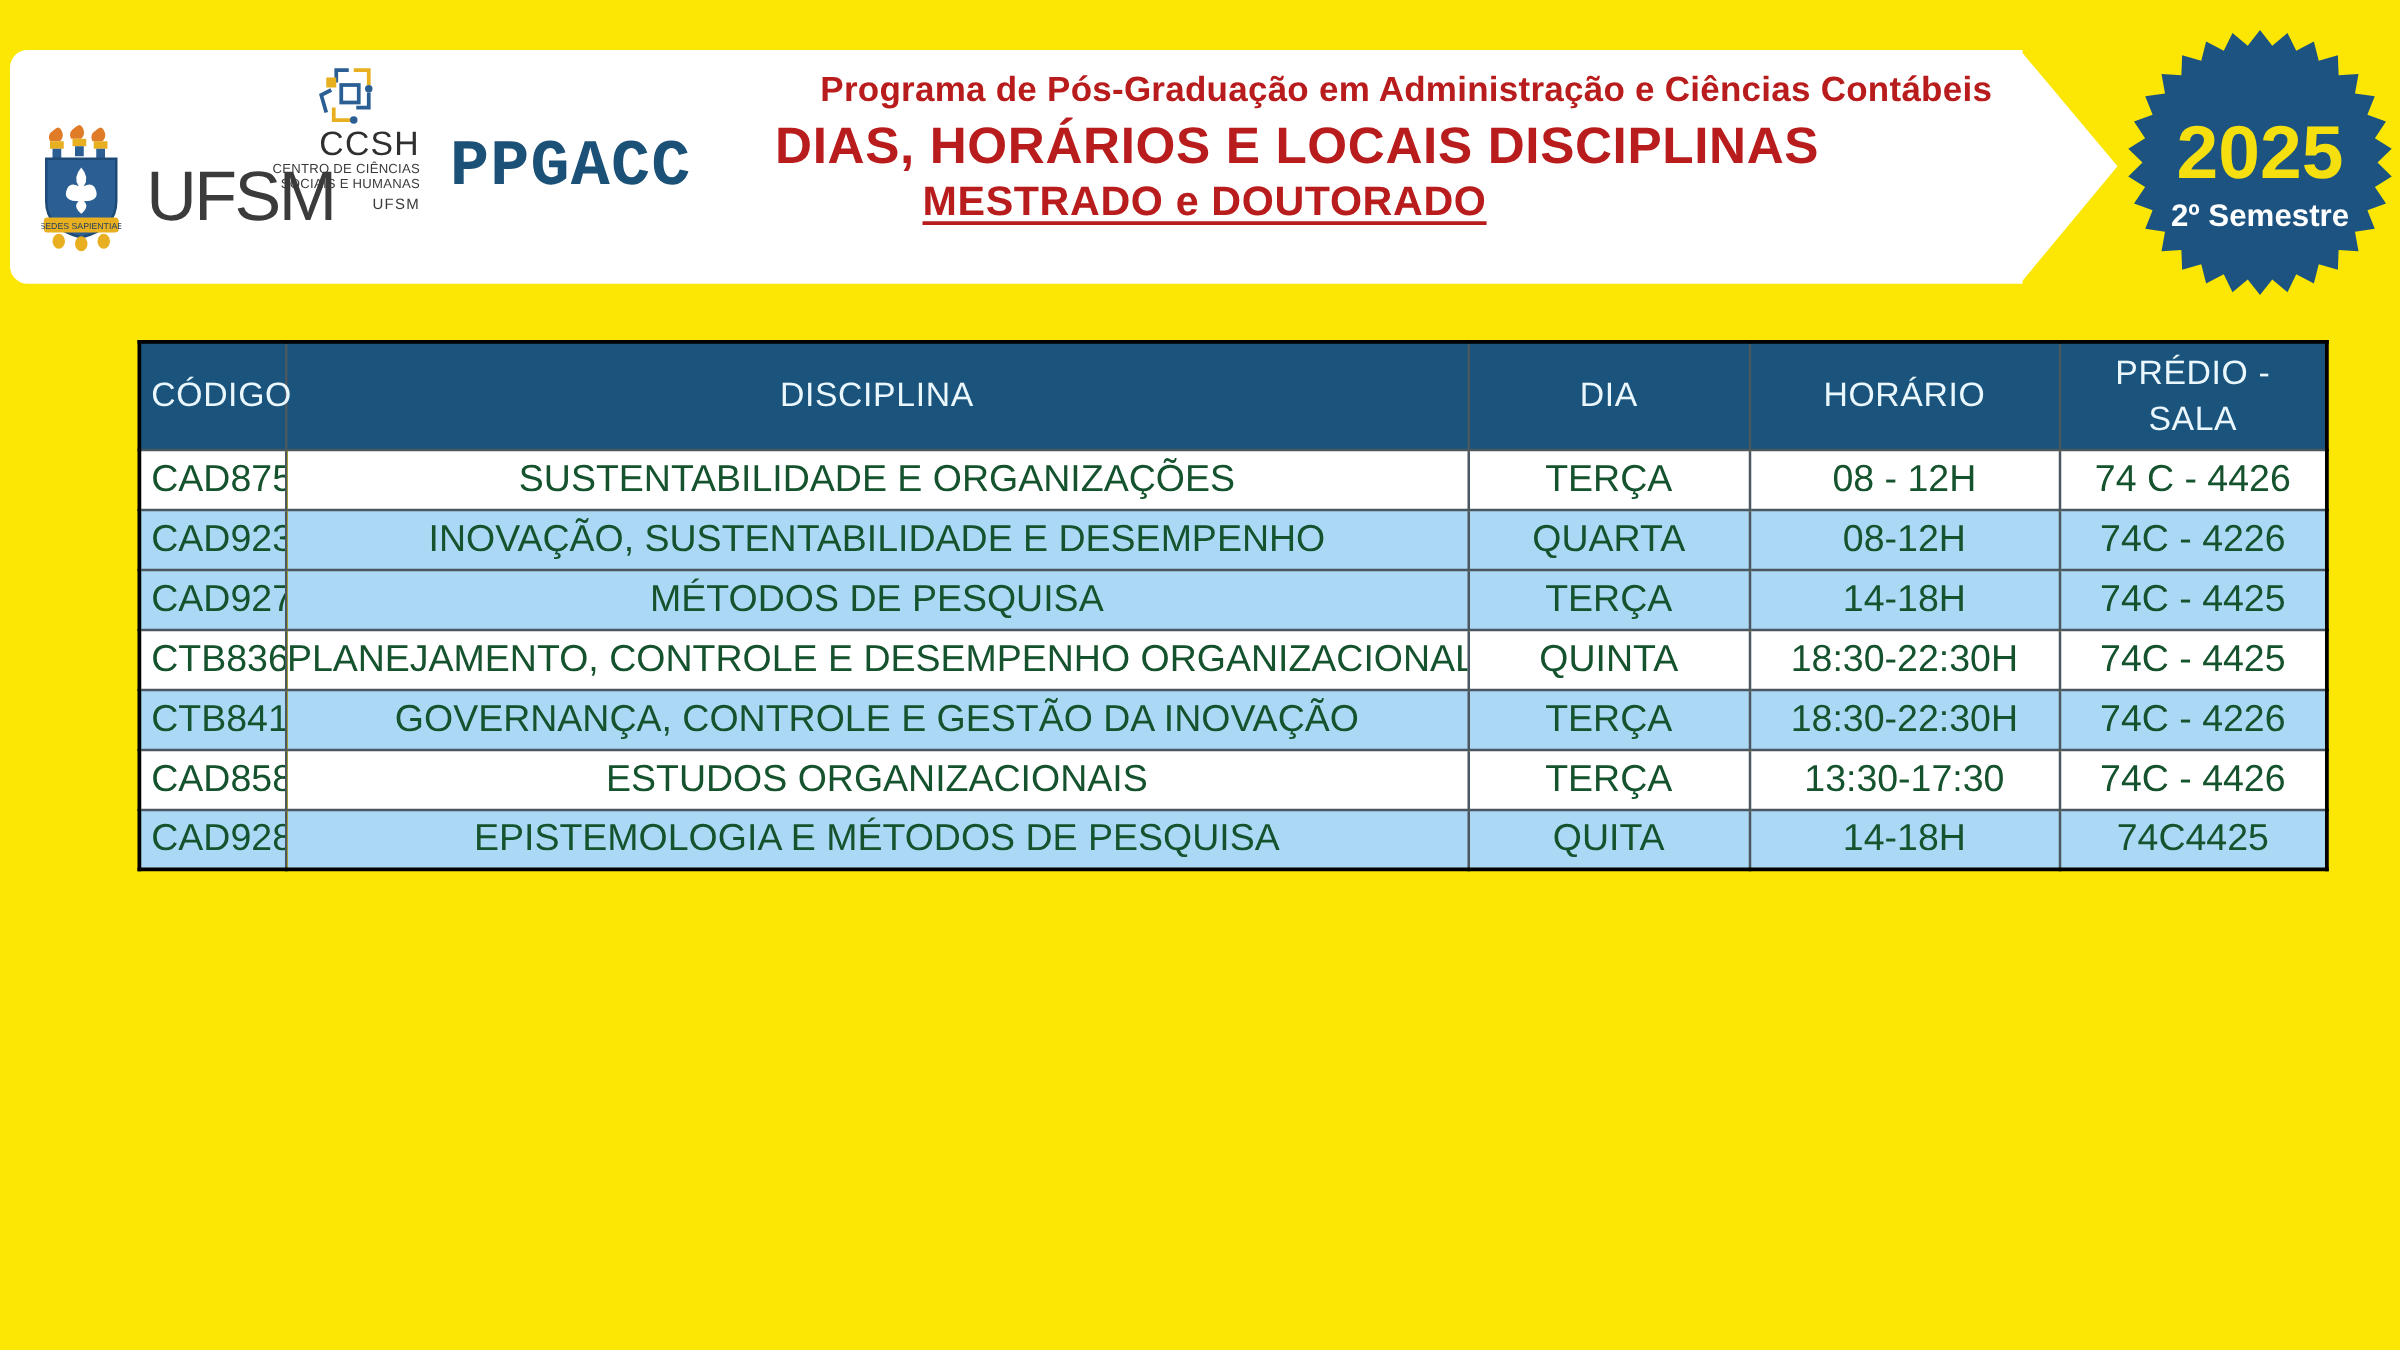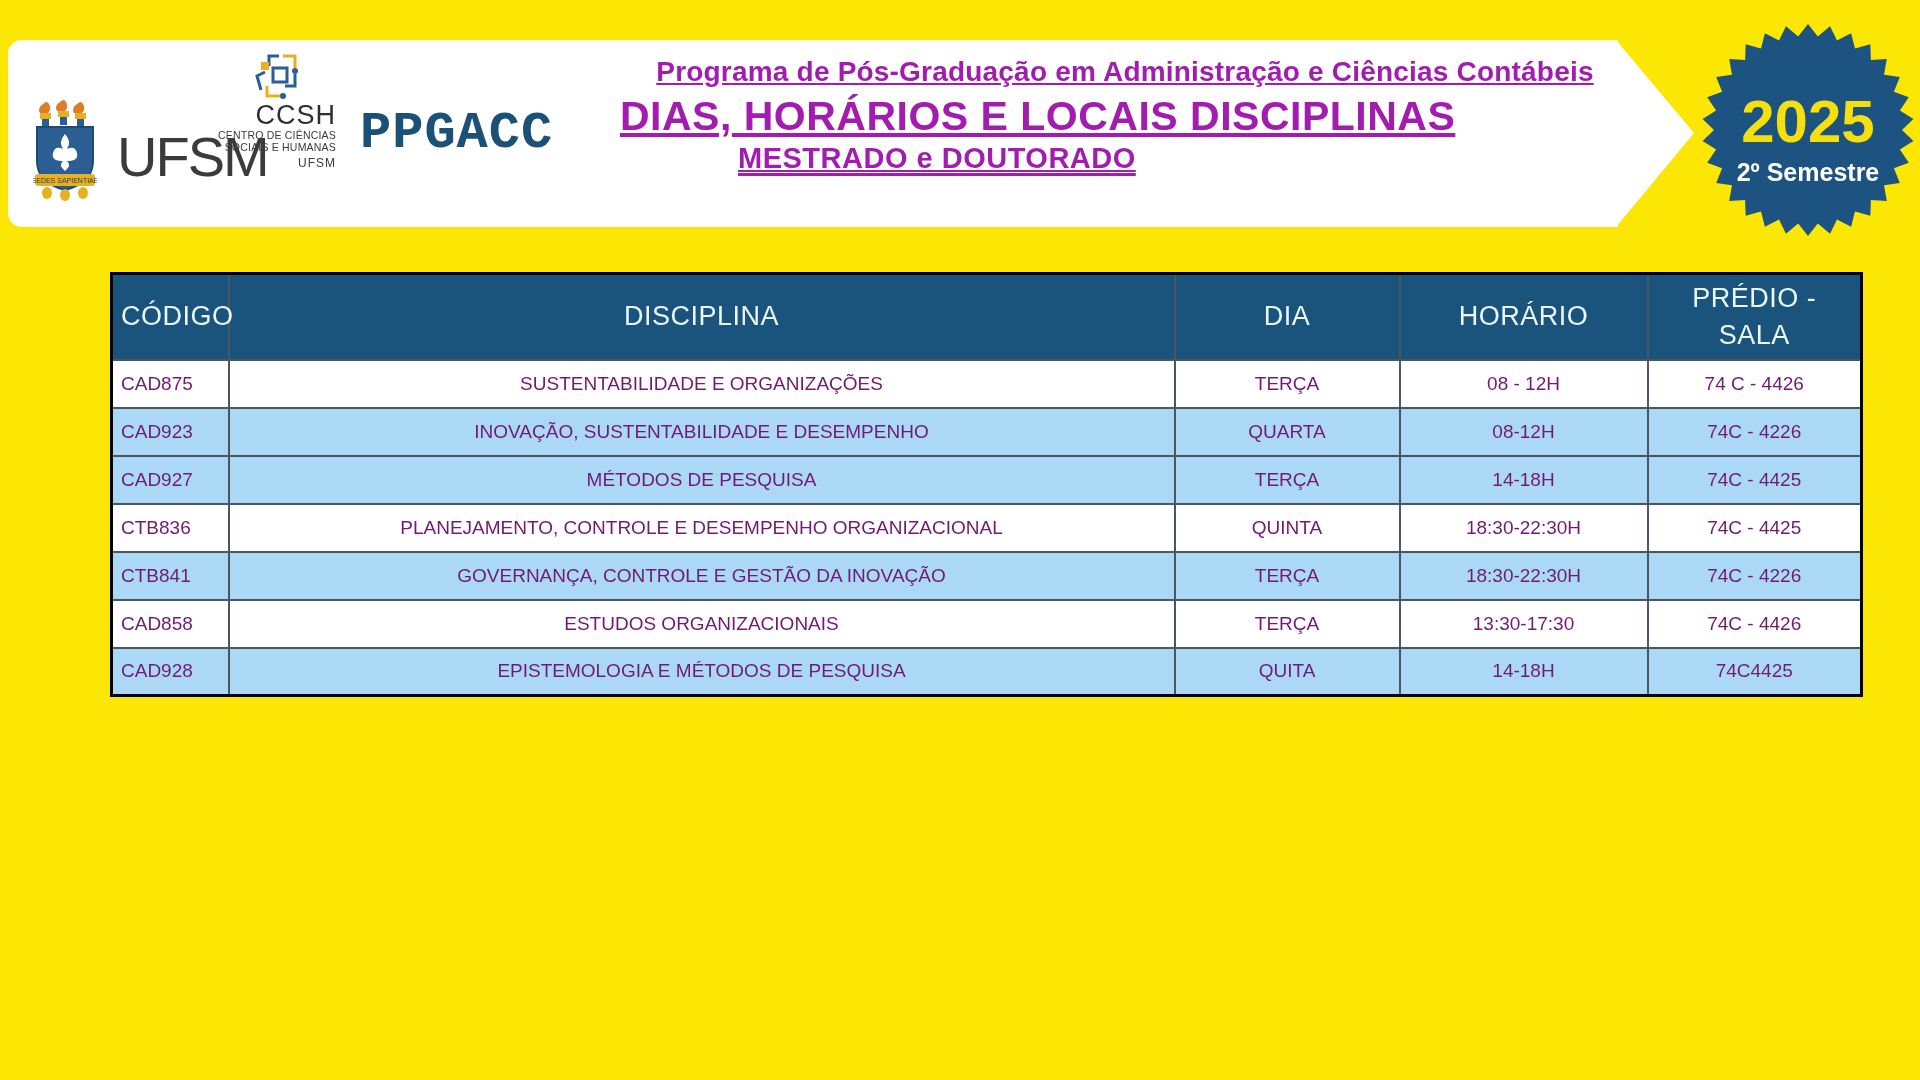--- a/index.html
+++ b/index.html
@@ -29,25 +29,25 @@
   .ccsh-icon { display: block; margin: 0 auto 2px auto; }
   .ccsh-acronym { font-size: 27px; font-weight: 400; letter-spacing: 1px; color: #2F2F2F; line-height: 1.0; }
   .ccsh-line { font-size: 10.5px; color: #3A3A3A; line-height: 1.15; letter-spacing: 0.2px; }
   .ccsh-ufsm { font-size: 12px; color: #3A3A3A; margin-top: 3px; letter-spacing: 1px; }
 
   .ppgacc {
     position: absolute; left: 352px; top: 64px; font-size: 52px; font-weight: 800;
     letter-spacing: 1px; color: #1B5077; font-family: Liberation Mono, monospace;
   }
 
-  .titles { position: absolute; left: 612px; top: 16px; width: 1010px; color: #a21caf; text-decoration: underline; }
+  .titles { position: absolute; left: 612px; top: 16px; width: 1010px; color: #b91c1c; }
   .title-line1 { text-align: center; font-size: 28px; font-weight: 700; letter-spacing: 0.2px; }
   .title-line2 { text-align: left; font-size: 41px; font-weight: 800; letter-spacing: 0.5px; margin-top: 5px; }
   .title-line3 {
-    font-size: 29px; font-weight: 800; letter-spacing: 0.5px; margin-top: 2px;
+    font-size: 33px; font-weight: 800; letter-spacing: 0.5px; margin-top: 2px;
     padding-left: 118px; text-decoration: underline; text-decoration-thickness: 3px; text-underline-offset: 5px;
   }
 
   
   .badge-svg { position: absolute; left: 1696px; top: 18px; }
   .badge-year { font-family: "Liberation Sans", sans-serif; font-size: 60px; font-weight: 800; fill: #F5DF0E; }
   .badge-sem  { font-family: "Liberation Sans", sans-serif; font-size: 25px; font-weight: 700; fill: #FFFFFF; }
 
   
   table.schedule {
@@ -57,21 +57,21 @@
   }
   table.schedule th, table.schedule td { border: 2px solid #4A5760; }
   table.schedule thead tr { height: 86px; }
   table.schedule thead th {
     background: #1A547D; color: #EAF7FD; font-size: 27px; font-weight: 400;
     letter-spacing: 0.5px; text-align: center; vertical-align: middle;
   }
   table.schedule tbody tr { height: 48px; background: #FFFFFF; }
   table.schedule tbody tr.alt { background: #ABD9F5; }
   table.schedule td {
-    color: #701a75; font-size: 19px; text-align: center; vertical-align: middle;
+    color: #14532d; font-size: 30px; text-align: center; vertical-align: middle;
     white-space: nowrap; overflow: hidden;
   }
   .col-codigo { width: 117px; }
   .col-disciplina { width: 946px; }
   .col-dia { width: 225px; }
   .col-horario { width: 248px; }
   .col-predio_sala { width: 214px; }
   .th-codigo, .td-codigo { text-align: left !important; padding-left: 8px; }
   .th-predio_sala { white-space: pre-line; line-height: 1.35; }
 </style>

